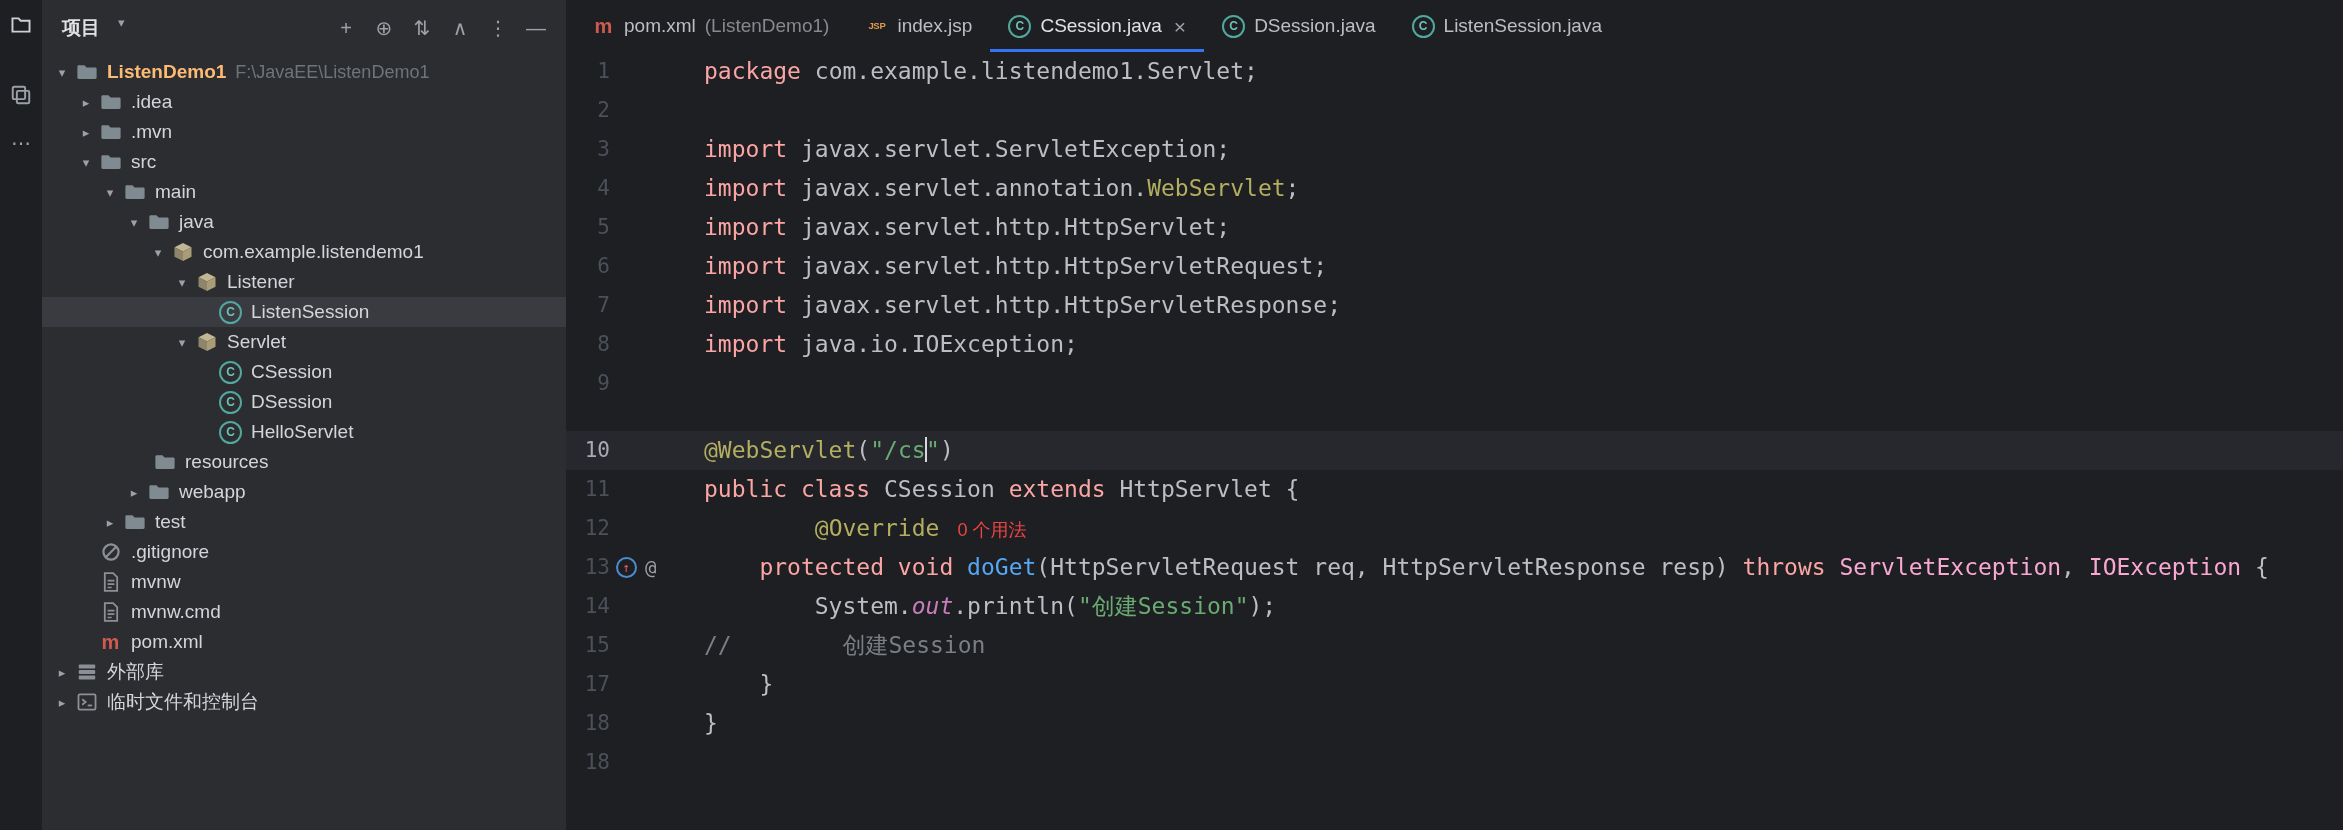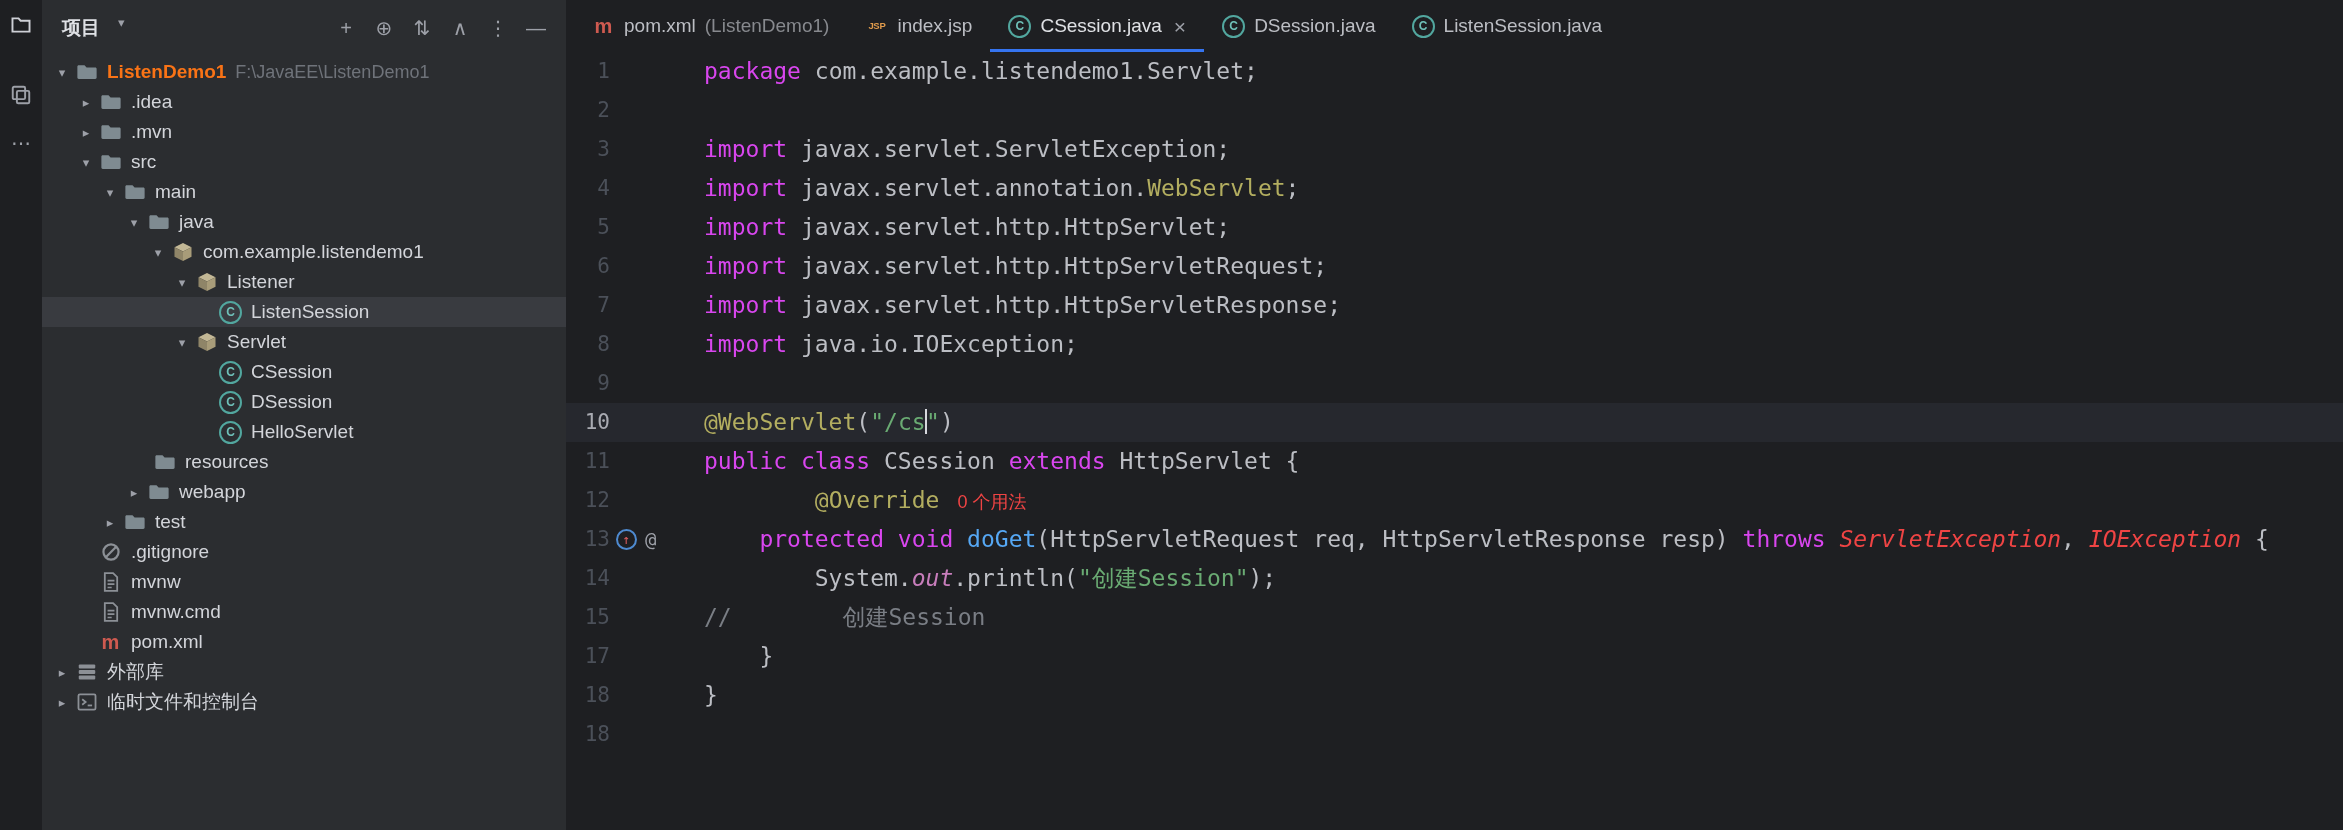--- a/index.html
+++ b/index.html
@@ -24,50 +24,50 @@
   .tree{flex:1;overflow:hidden;font-size:19px;color:#D3D5DA;padding-top:1px;}
   .row{height:30px;display:flex;align-items:center;white-space:nowrap;}
   .row.selected{background:#393B40;}
   .chev{width:26px;flex:none;display:flex;justify-content:center;color:#9DA0A8;font-size:13px;}
   .ticon{width:23px;height:23px;flex:none;margin-right:9px;display:flex;align-items:center;justify-content:center;}
   .ticon svg{display:block;}
   .ic-class{box-sizing:border-box;border:2px solid #52A79F;border-radius:50%;color:#6FC0B8;font-size:12px;font-weight:700;line-height:1;}
   .ic-maven{color:#CE5A50;font-weight:700;font-size:20px;line-height:1;}
   .ic-jsp{color:#E09B4C;font-weight:700;font-size:9.5px;letter-spacing:-0.3px;line-height:1;}
   .tlabel{}
-  .tlabel.bold{font-weight:700;color:#f97316;}
+  .tlabel.bold{font-weight:700;color:#fdba74;}
   .tsuffix{color:#6F737A;margin-left:9px;font-size:18px;}
 
   
   .editor{flex:1;display:flex;flex-direction:column;background:#1E1F22;min-width:0;}
   .tabs{height:52px;flex:none;display:flex;align-items:stretch;padding-left:8px;background:#1E1F22;}
   .tab{display:flex;align-items:center;gap:9px;padding:0 18px;font-size:19px;color:#BCBEC4;position:relative;cursor:default;}
   .tab.active{color:#DFE1E5;}
   .tab.active::after{content:"";position:absolute;left:0;right:0;bottom:0;height:3px;background:#3574F0;}
   .tab .ticon{margin-right:0;}
   .tab .suffix{color:#87898E;}
   .tab .close{color:#9DA0A8;font-size:21px;margin-left:3px;line-height:1;}
 
   .code{flex:1;font-family:"DejaVu Sans Mono",monospace;font-size:23px;line-height:39px;overflow:hidden;}
   .cline{display:flex;height:39px;}
-  .cline.cur{background:#26282E;}
+  .cline.cur{background:#26282E;margin-top:28px;}
   .gut{width:138px;flex:none;position:relative;box-sizing:border-box;text-align:right;padding-right:94px;color:#4B5059;font-size:21px;}
   .cline.cur .gut{color:#A9ABB2;}
   .gicons{position:absolute;left:50px;top:0;height:39px;display:flex;align-items:center;gap:8px;}
   .gi-override{box-sizing:border-box;width:21px;height:21px;border:2px solid #4E8AD0;border-radius:50%;color:#DB5C5C;font-size:13px;display:flex;align-items:center;justify-content:center;line-height:1;}
   .gi-annotation{color:#9DA0A8;font-size:19px;line-height:1;}
   .src{white-space:pre;flex:none;}
-  .kw{color:#d946ef;}
+  .kw{color:#fca5a5;}
   .d{color:#BCBEC4;}
   .ann{color:#B3AE60;}
   .str{color:#6AAB73;}
   .meth{color:#56A8F5;}
   .field{color:#C77DBB;font-style:italic;}
   .com{color:#7A7E85;}
-  .dim{color:#ef4444;font-style:italic;}
+  .dim{color:#f9a8d4;}
   .inlay{color:#ef4444;font-family:"Liberation Sans",sans-serif;font-size:18px;margin-left:18px;}
   .caret{display:inline-block;width:2.5px;height:25px;background:#D6D8DD;vertical-align:-4px;margin:0 -1px;}
 </style>
 </head>
 <body>
 
 <div class="app">
   <div class="activity" id="activity">
       <div class="act-icon active">
         <svg viewBox="0 0 16 16" width="22" height="22">

